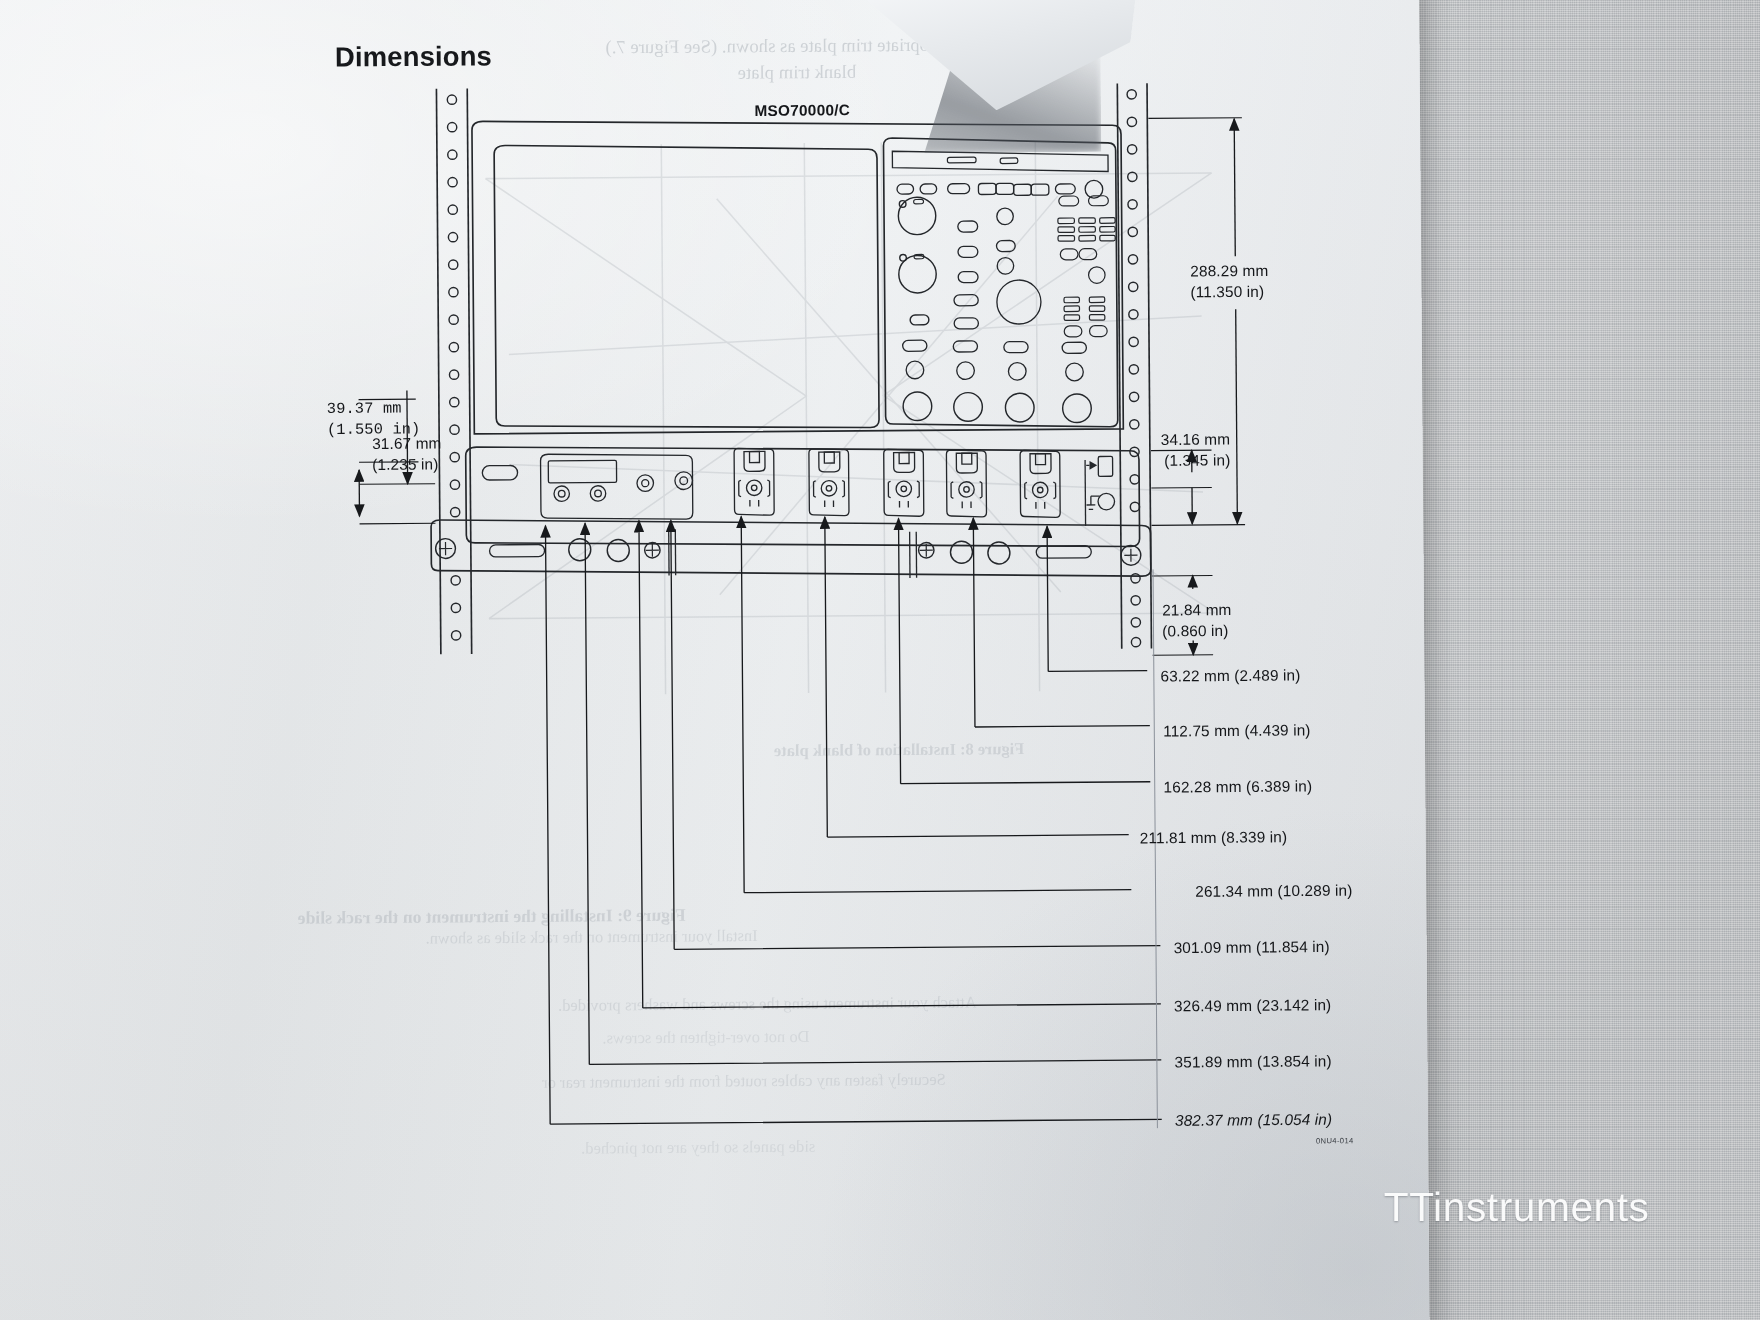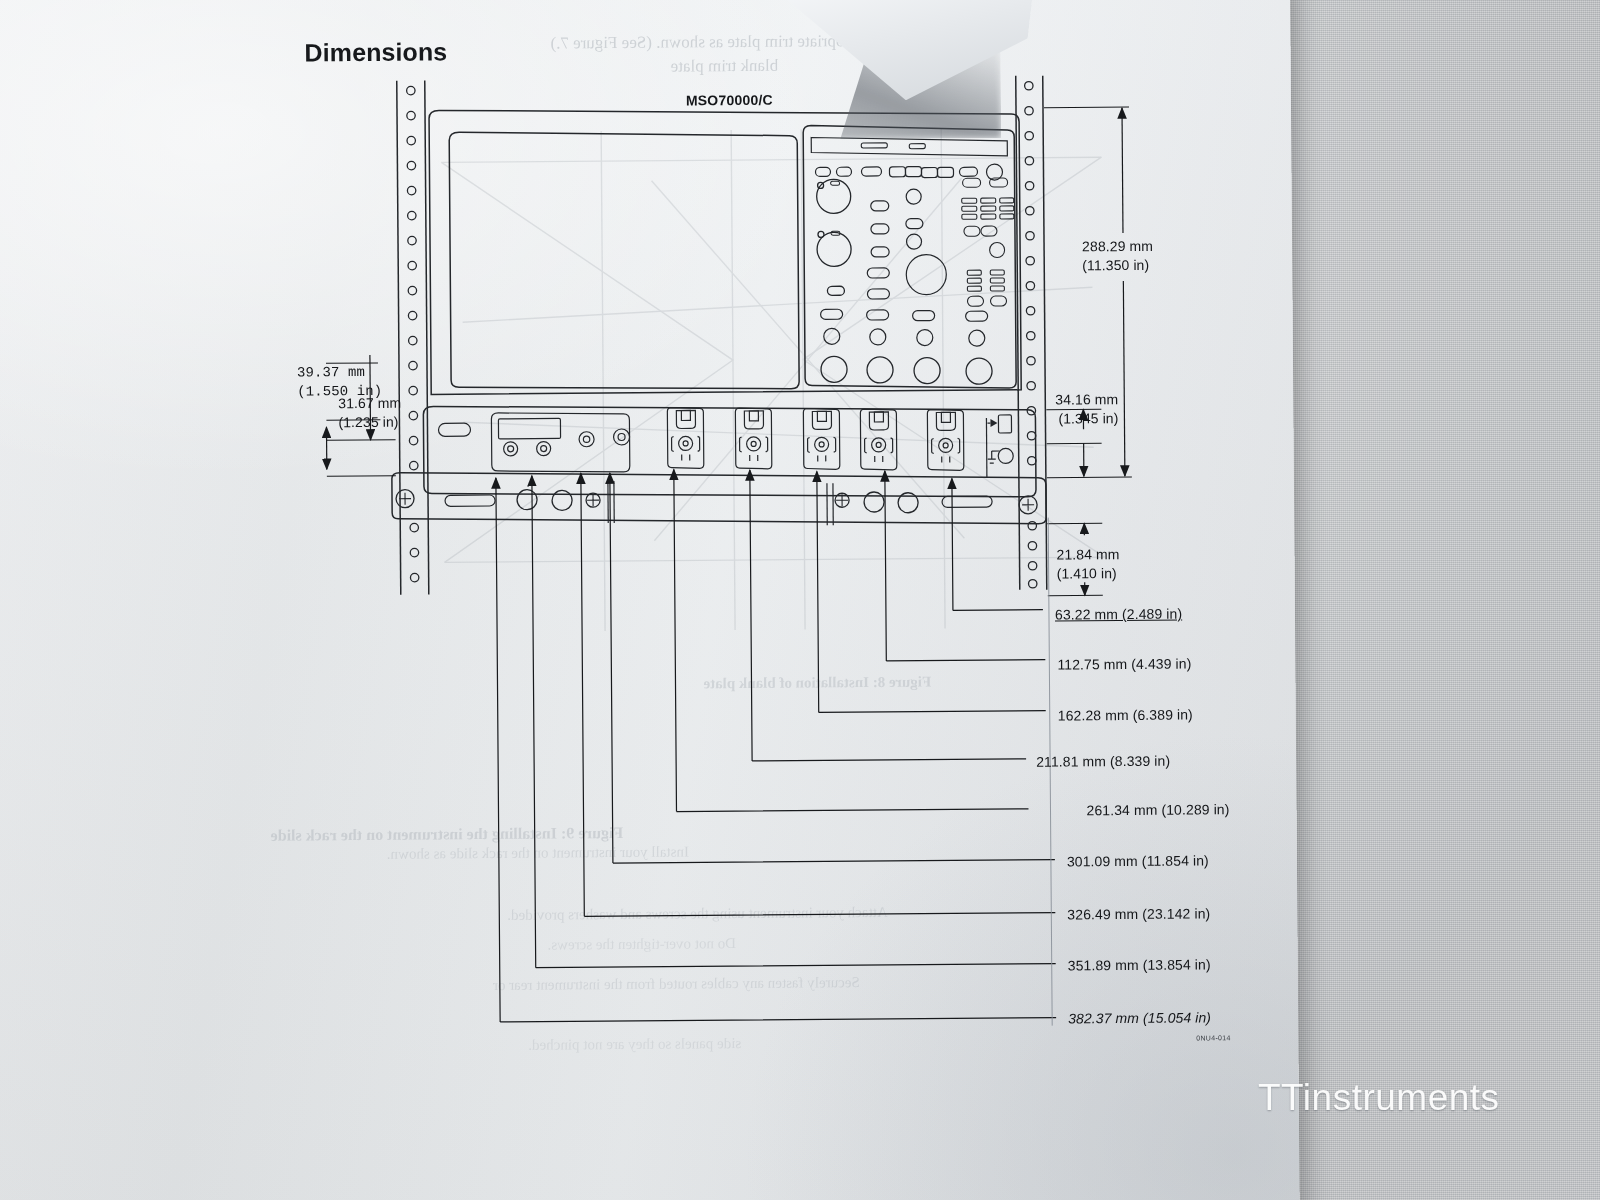--- a/index.html
+++ b/index.html
@@ -98,21 +98,21 @@
     letter-spacing:.1px; white-space:nowrap; line-height:1.35;
   }
   .dim.two span{ display:block; }
 
   #d-3937{ left:314px; top:380px;font-family:Liberation Mono, monospace; }
   #d-3167{ left:311px; top:411px;margin-left:44px; }
   #d-28829{ left:1100px; top:260px; }
   #d-3416{ left:1072px; top:413px;text-align:right; }
   #d-2184{ left:1072px; top:568px; }
 
-  #d-6322{ left:1070px; top:628px;text-decoration:underline; }
+  #d-6322{ left:1070px; top:628px; }
   #d-11275{ left:1072px; top:678px; }
   #d-16228{ left:1072px; top:729px; }
   #d-21181{ left:1050px; top:775px; }
   #d-26134{ left:1052px; top:824px;margin-left:48px; }
   #d-30109{ left:1080px; top:875px; }
   #d-32649{ left:1080px; top:928px; }
   #d-35189{ left:1080px; top:979px; }
   #d-38237{ left:1080px; top:1032px;font-style:italic; }
 
   #model-label{
@@ -486,21 +486,21 @@
   <div class="dim two" id="d-28829">
     <span>288.29 mm</span>
     <span>(11.350 in)</span>
   </div>
   <div class="dim two" id="d-3416">
     <span>34.16 mm</span>
     <span>(1.345 in)</span>
   </div>
   <div class="dim two" id="d-2184">
     <span>21.84 mm</span>
-    <span>(1.410 in)</span>
+    <span>(0.860 in)</span>
   </div>
 
   <div class="dim" id="d-6322">63.22 mm (2.489 in)</div>
   <div class="dim" id="d-11275">112.75 mm (4.439 in)</div>
   <div class="dim" id="d-16228">162.28 mm (6.389 in)</div>
   <div class="dim" id="d-21181">211.81 mm (8.339 in)</div>
   <div class="dim" id="d-26134">261.34 mm (10.289 in)</div>
   <div class="dim" id="d-30109">301.09 mm (11.854 in)</div>
   <div class="dim" id="d-32649">326.49 mm (23.142 in)</div>
   <div class="dim" id="d-35189">351.89 mm (13.854 in)</div>

